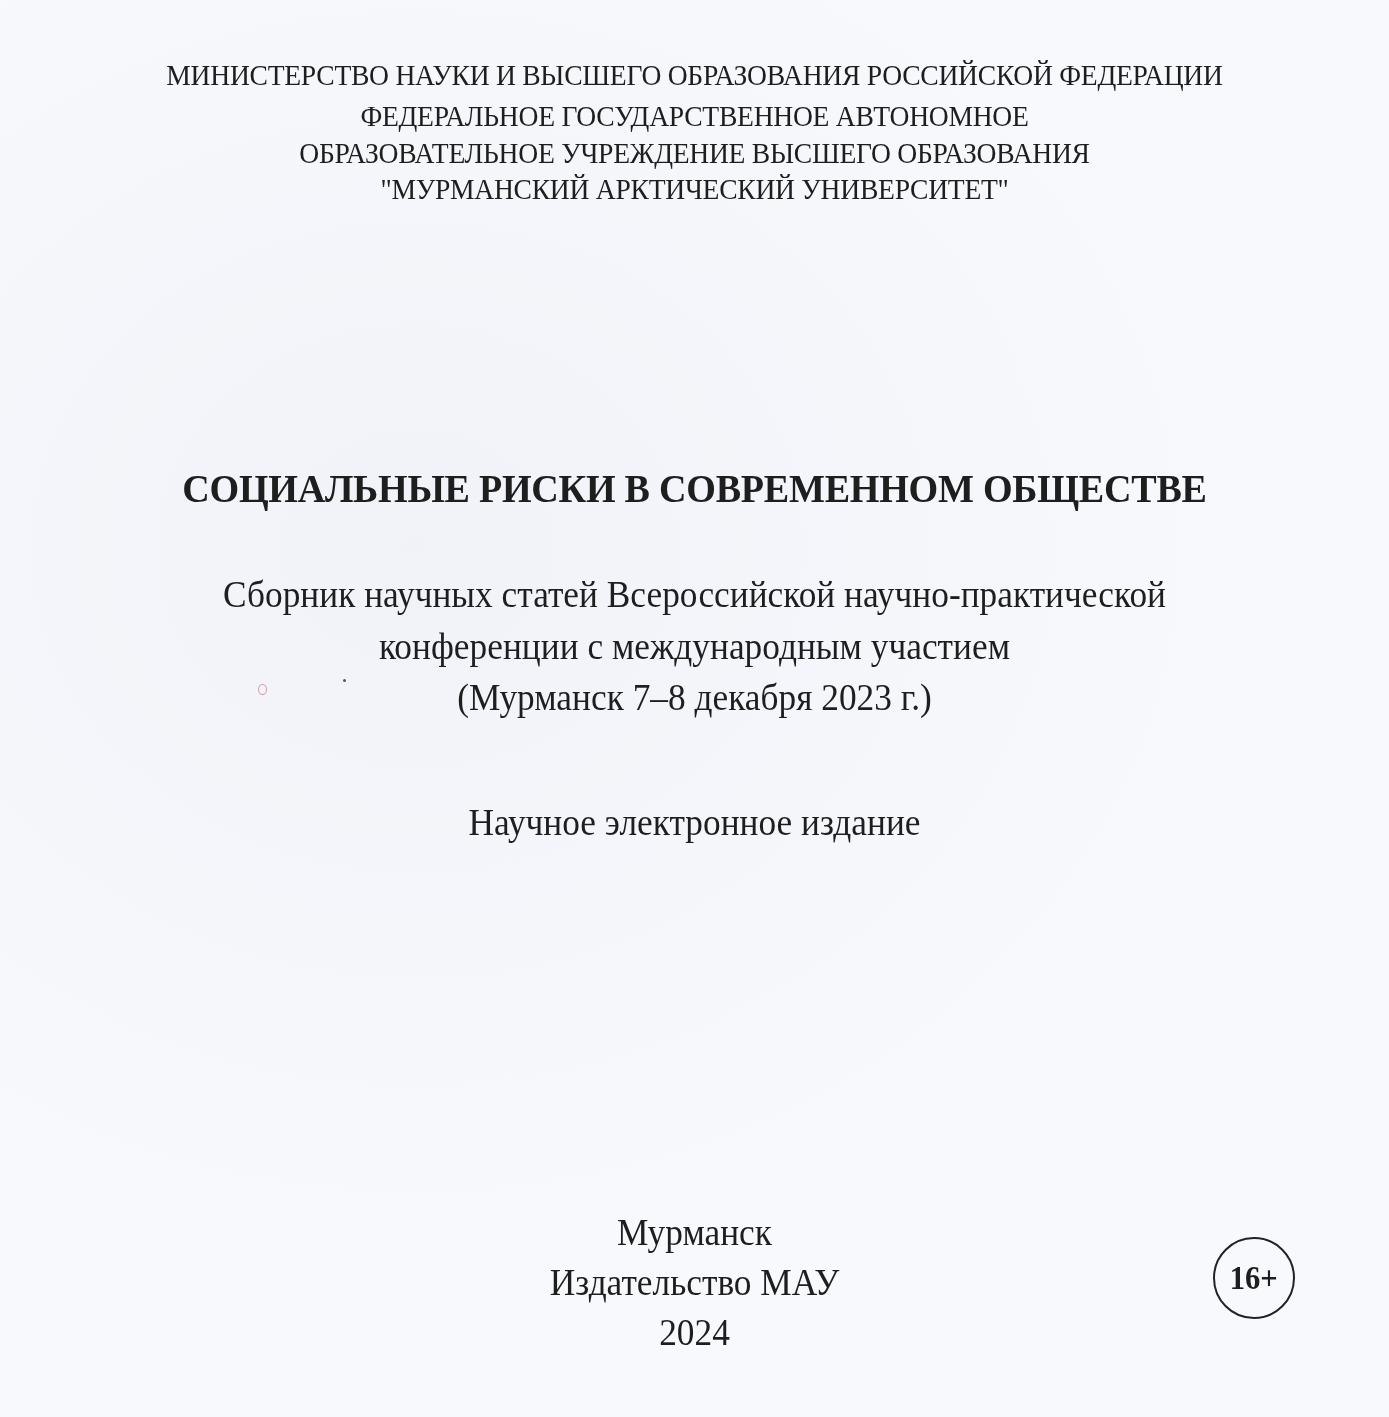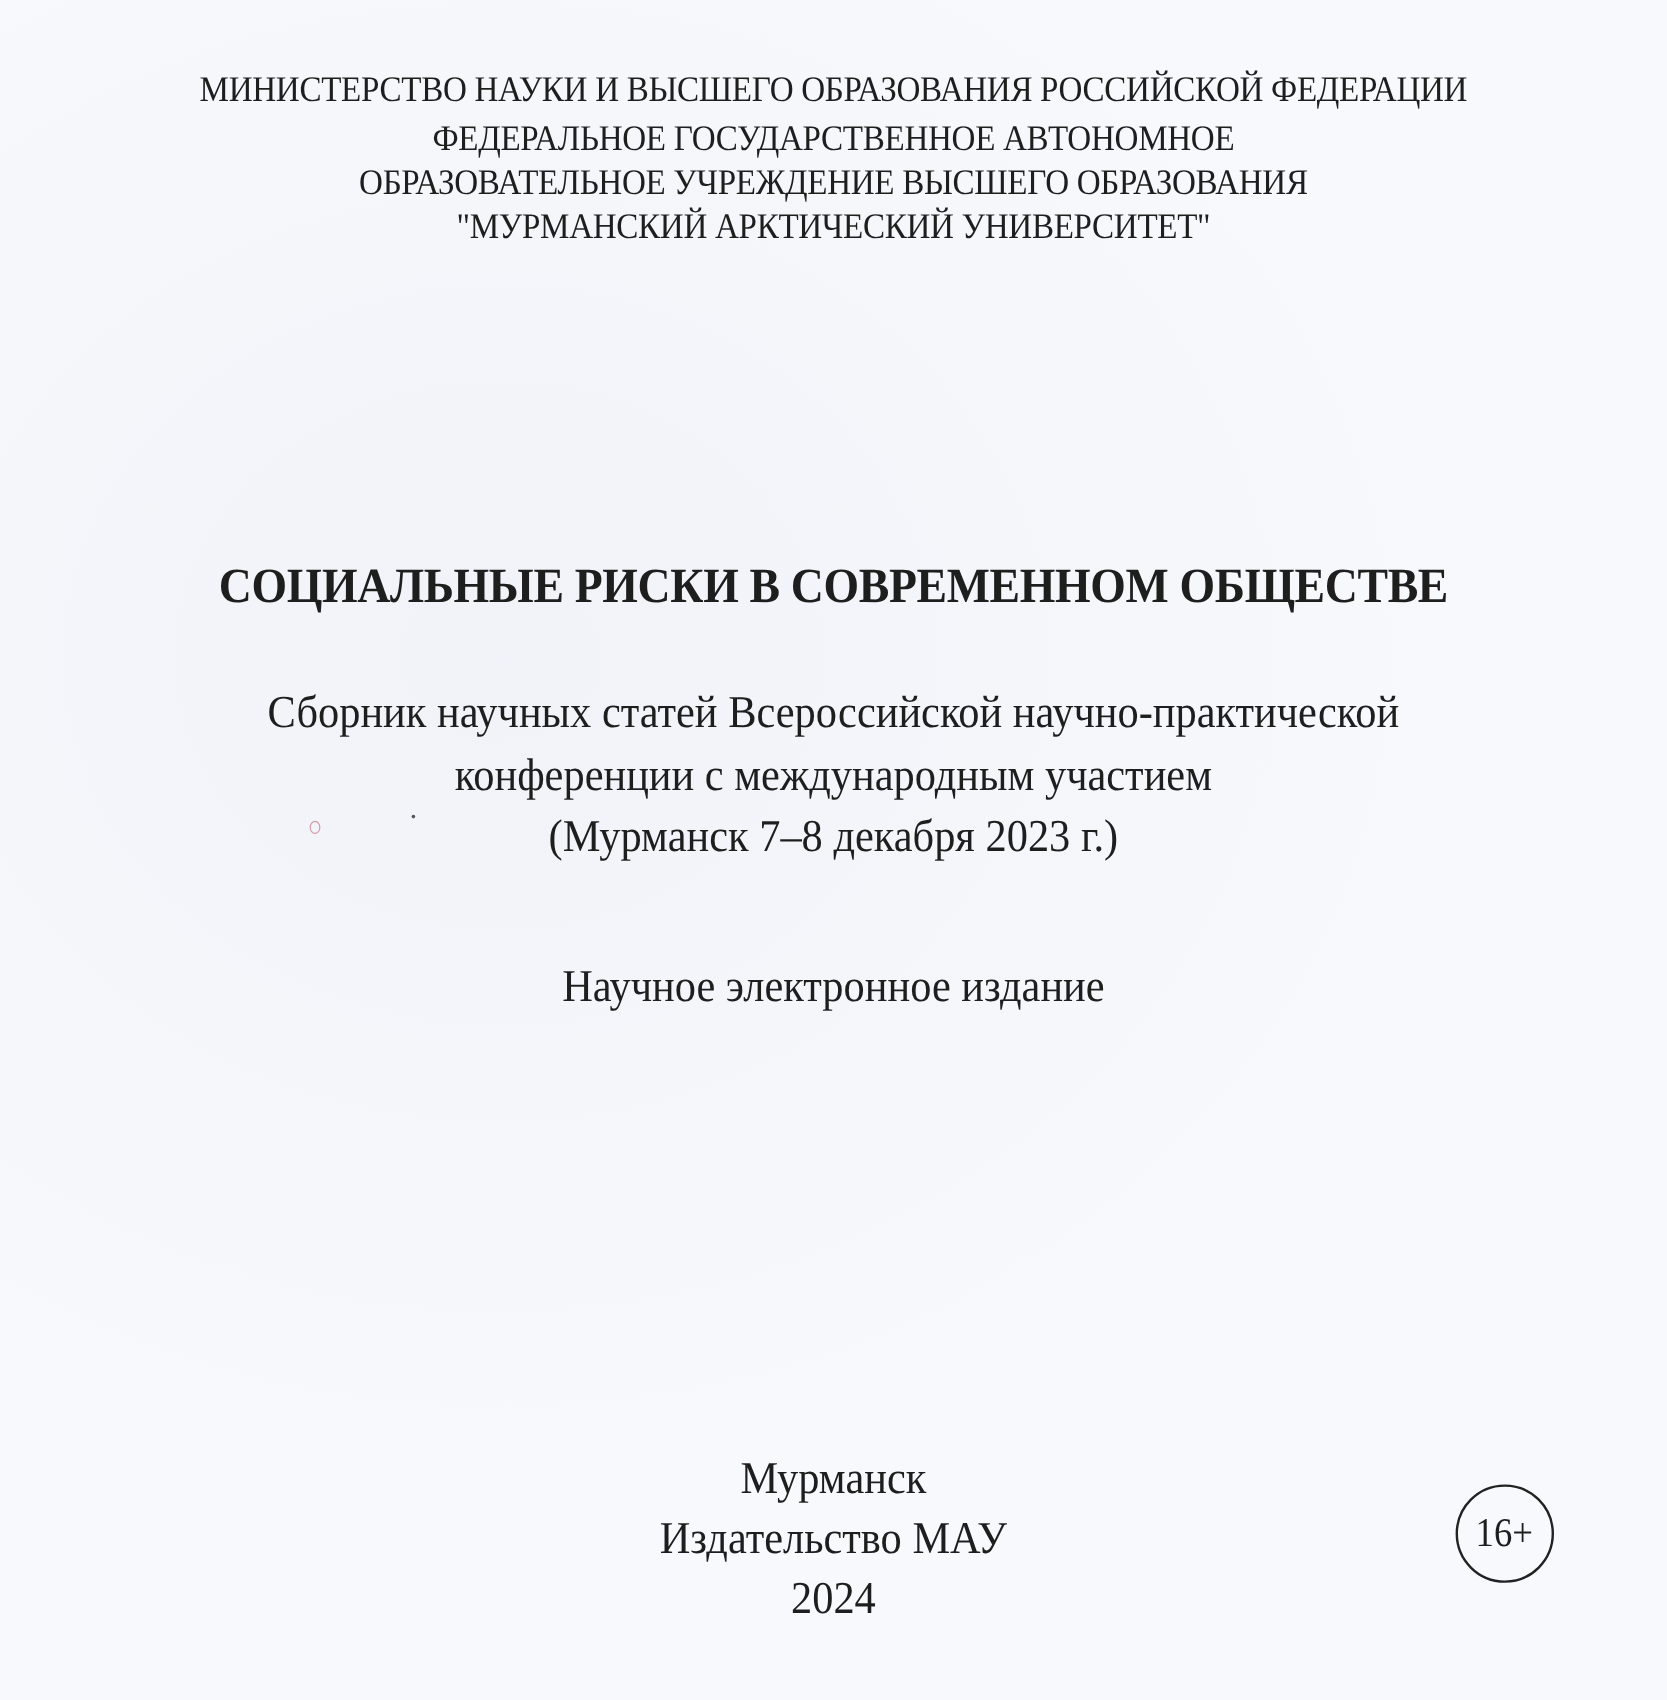--- a/index.html
+++ b/index.html
@@ -81,20 +81,21 @@
       top: 1237px;
       width: 82px;
       height: 82px;
       border: 2px solid #222;
       border-radius: 50%;
       box-sizing: border-box;
       display: flex;
       align-items: center;
       justify-content: center;
       font-size: 34px;
+      font-weight: bold;
     }
     .age-badge span {
       display: inline-block;
       transform: scaleX(0.9);
     }
 
     .speck {
       position: absolute;
       border-radius: 50%;
     }

